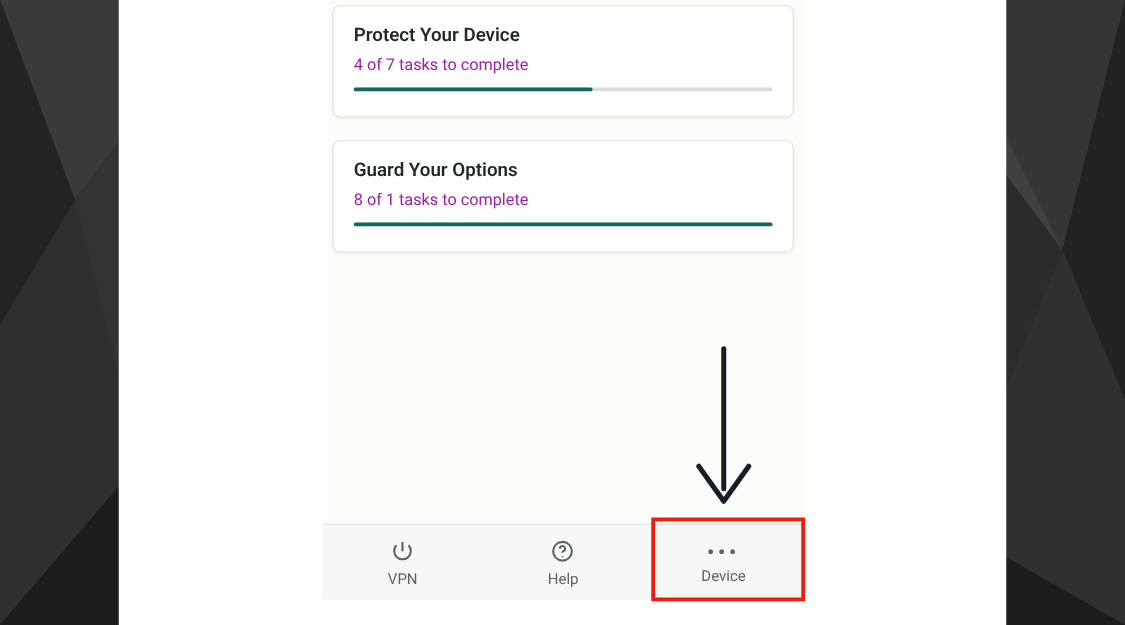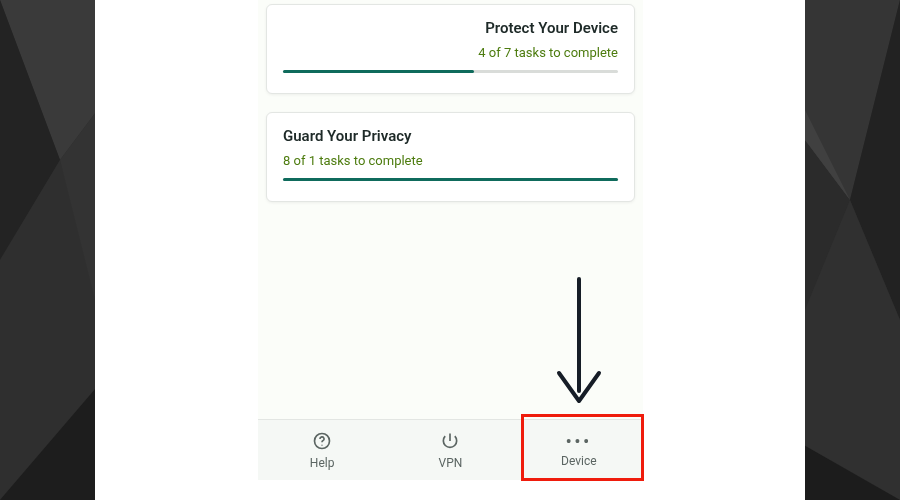--- a/index.html
+++ b/index.html
@@ -55,37 +55,37 @@
     box-sizing: border-box;
   }
   .card .title {
     font-size: 15px;
     font-weight: 600;
     color: #1e2a28;
     margin-bottom: 8px;
   }
   .card .subtitle {
     font-size: 13px;
-    color: #4d7c0f;
+    color: #a21caf;
     margin-bottom: 10px;
   }
   .progress-track {
     height: 3px;
     background: #d9dcd9;
     border-radius: 2px;
     position: relative;
   }
   .progress-fill {
     position: absolute;
     left: 0; top: 0; bottom: 0;
     background: #0f6b5c;
     border-radius: 2px;
   }
 
-  #card-protect { top: 4px; text-align: right; }
+  #card-protect { top: 4px; }
   #card-privacy { top: 112px; }
 
   
   .tabbar {
     position: absolute;
     left: 0; right: 0; bottom: 0;
     height: 60px;
     border-top: 1px solid #e3e6e3;
     background: #f5f8f5;
     display: flex;
@@ -154,48 +154,48 @@
 
     <div id="card-protect" class="card">
       <div class="title">Protect Your Device</div>
       <div class="subtitle">4 of 7 tasks to complete</div>
       <div class="progress-track">
         <div class="progress-fill" style="width: 57.1429%; background: rgb(15, 107, 92);"></div>
       </div>
     </div>
 
     <div id="card-privacy" class="card">
-      <div class="title">Guard Your Privacy</div>
+      <div class="title">Guard Your Options</div>
       <div class="subtitle">8 of 1 tasks to complete</div>
       <div class="progress-track">
         <div class="progress-fill" style="width: 100%; background: rgb(15, 107, 92);"></div>
       </div>
     </div>
 
     <div class="tabbar">
+      <div class="tab">
+        <span>
+          <svg viewBox="0 0 24 24">
+              <path d="M12 3v9"></path>
+              <path d="M6.2 6.2a8 8 0 1 0 11.6 0"></path>
+            </svg>
+        </span>
+        <span>VPN</span>
+      </div>
       <div class="tab">
         <span>
           <svg viewBox="0 0 24 24">
               <circle cx="12" cy="12" r="9"></circle>
               <path d="M9.5 9.5a2.5 2.5 0 1 1 3.5 2.3c-.9.4-1 .9-1 1.7"></path>
               <circle cx="12" cy="17" r="0.8" fill="#5b6562" stroke="none"></circle>
             </svg>
         </span>
         <span>Help</span>
       </div>
       <div class="tab">
-        <span>
-          <svg viewBox="0 0 24 24">
-              <path d="M12 3v9"></path>
-              <path d="M6.2 6.2a8 8 0 1 0 11.6 0"></path>
-            </svg>
-        </span>
-        <span>VPN</span>
-      </div>
-      <div class="tab">
         <span class="dots">•••</span>
         <span>Device</span>
       </div>
     </div>
 
   </div>
 
   <div class="annot-box" style="left:426px; top:414px; width:123px; height:67px;"></div>
 
   <div class="annot-arrow" style="left:454px; top:273px; width:60px; height:140px;">

